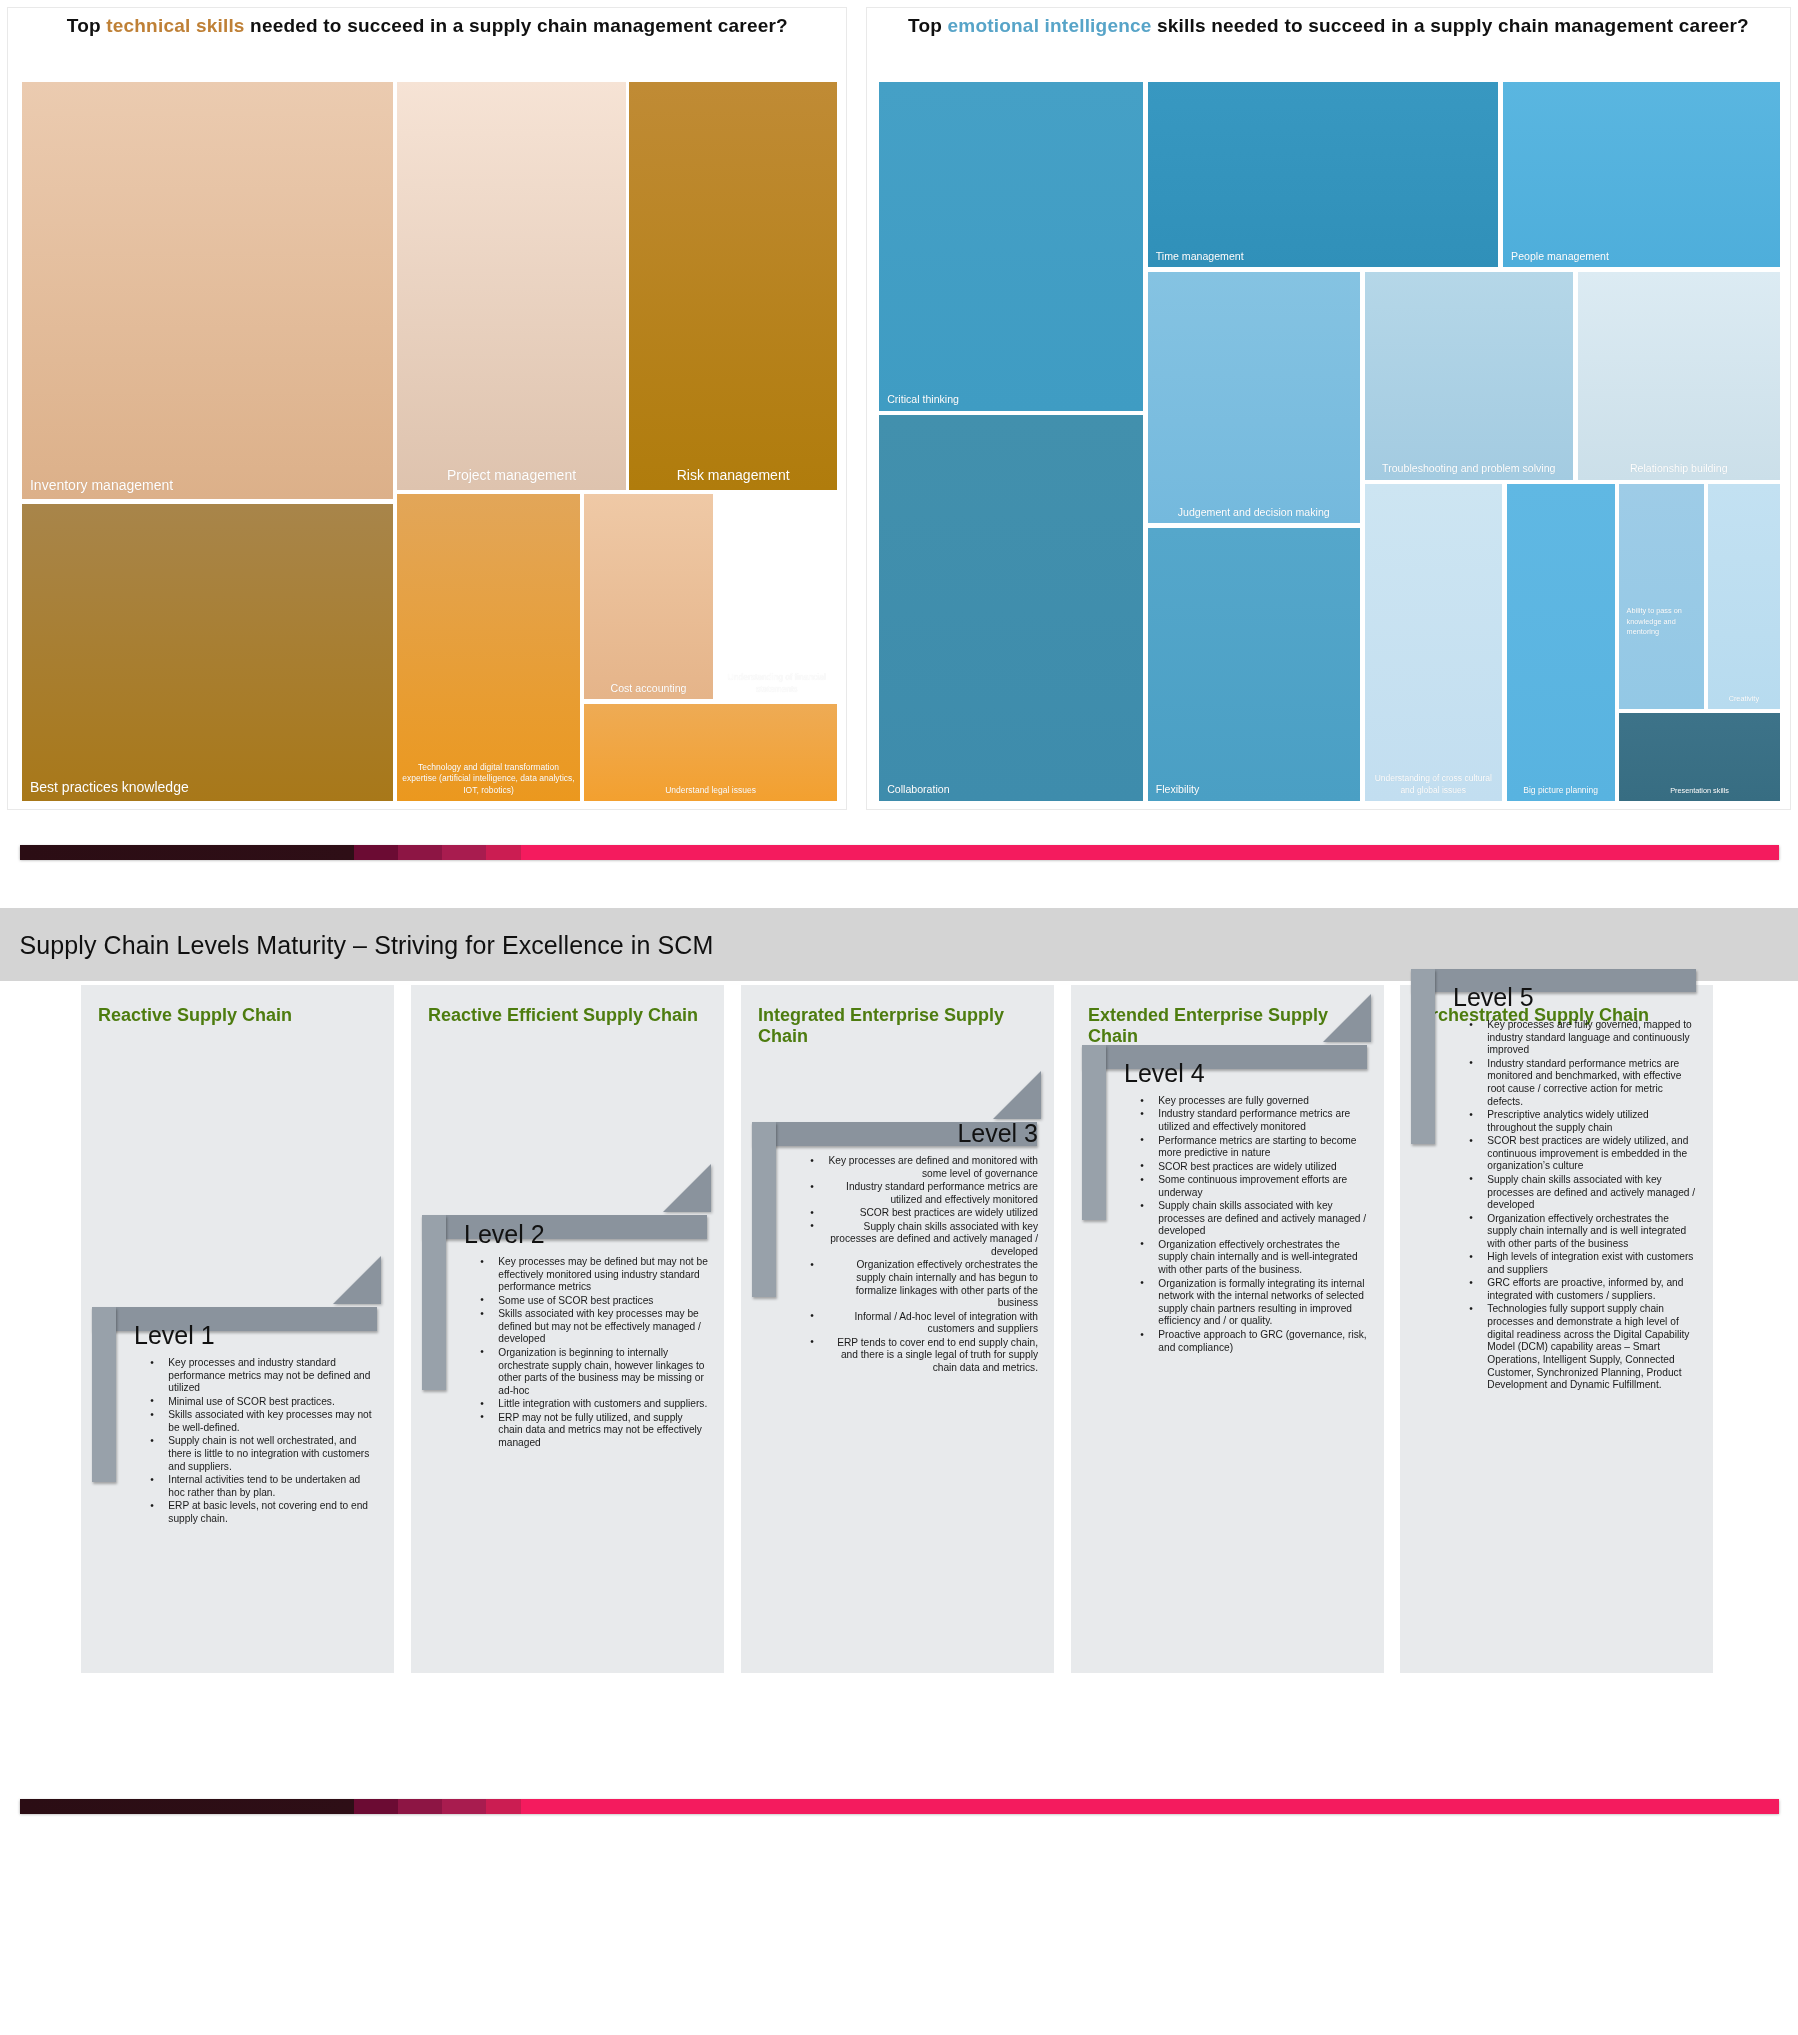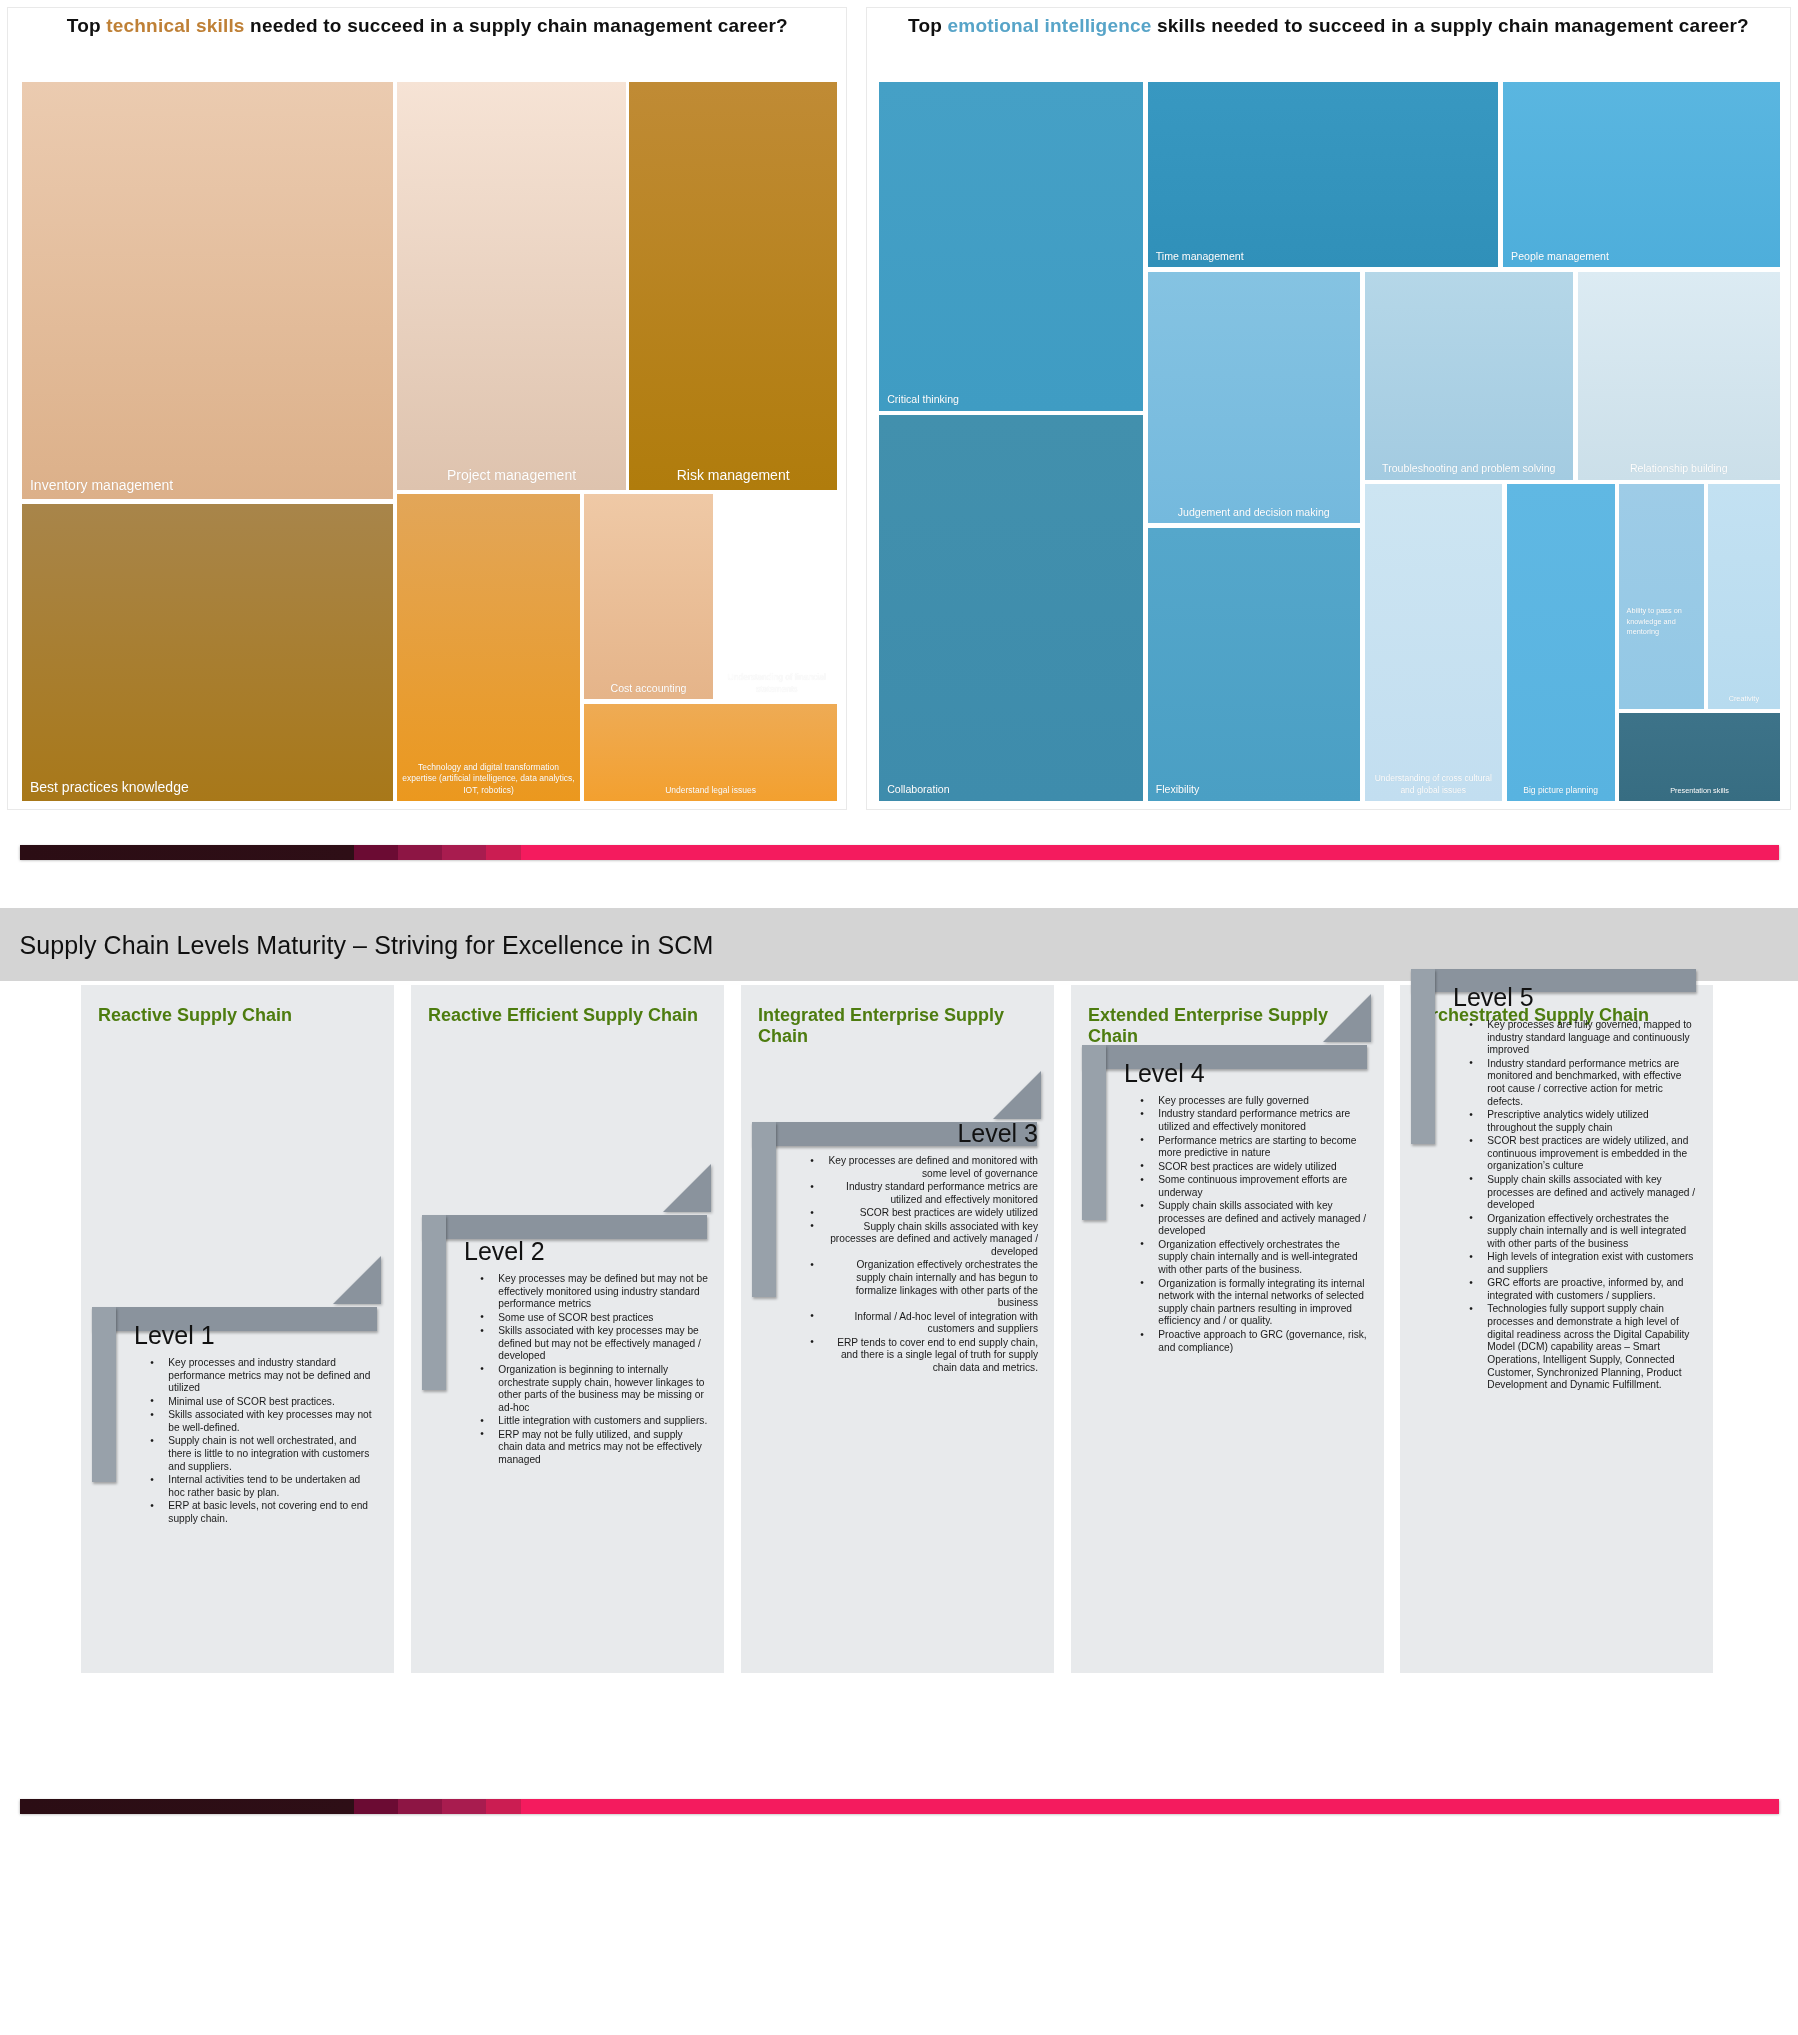--- a/index.html
+++ b/index.html
@@ -190,34 +190,34 @@
         <div class="arm-h" style="width:285px;box-shadow:1.2px 1.6px 2.4px rgba(0,0,0,.3);"></div>
         <div class="arm-v" style="top:0;height:175px;box-shadow:1.2px 1.6px 2.4px rgba(0,0,0,.3);"></div>
       </div>
       <div class="lvl-box" style="left:53px;top:338px;width:244px;">
         <div class="lvl-title">Level 1</div>
         <ul class="lvl-list">
           <li>Key processes and industry standard performance metrics may not be defined and utilized</li>
           <li>Minimal use of SCOR best practices.</li>
           <li>Skills associated with key processes may not be well-defined.</li>
           <li>Supply chain is not well orchestrated, and there is little to no integration with customers and suppliers.</li>
-          <li>Internal activities tend to be undertaken ad hoc rather basic by plan.</li>
+          <li>Internal activities tend to be undertaken ad hoc rather than by plan.</li>
           <li>ERP at basic levels, not covering end to end supply chain.</li>
         </ul>
       </div>
     </div>
 
     <div class="mat-col" style="left:411px;">
       <div class="chead">Reactive Efficient Supply Chain</div>
       <div class="tri" style="left:252px;top:179px;"></div>
       <div class="bracket" style="left:11.4px;top:230px;width:285px;height:175px;background:none;box-shadow:none;">
         <div class="arm-h" style="width:285px;box-shadow:1.2px 1.6px 2.4px rgba(0,0,0,.3);"></div>
         <div class="arm-v" style="top:0;height:175px;box-shadow:1.2px 1.6px 2.4px rgba(0,0,0,.3);"></div>
       </div>
-      <div class="lvl-box" style="left:53px;top:254px;width:244px;">
+      <div class="lvl-box" style="left:53px;top:237px;width:244px;">
         <div class="lvl-title">Level 2</div>
         <ul class="lvl-list">
           <li>Key processes may be defined but may not be effectively monitored using industry standard performance metrics</li>
           <li>Some use of SCOR best practices</li>
           <li>Skills associated with key processes may be defined but may not be effectively managed / developed</li>
           <li>Organization is beginning to internally orchestrate supply chain, however linkages to other parts of the business may be missing or ad-hoc</li>
           <li>Little integration with customers and suppliers.</li>
           <li>ERP may not be fully utilized, and supply chain data and metrics may not be effectively managed</li>
         </ul>
       </div>

